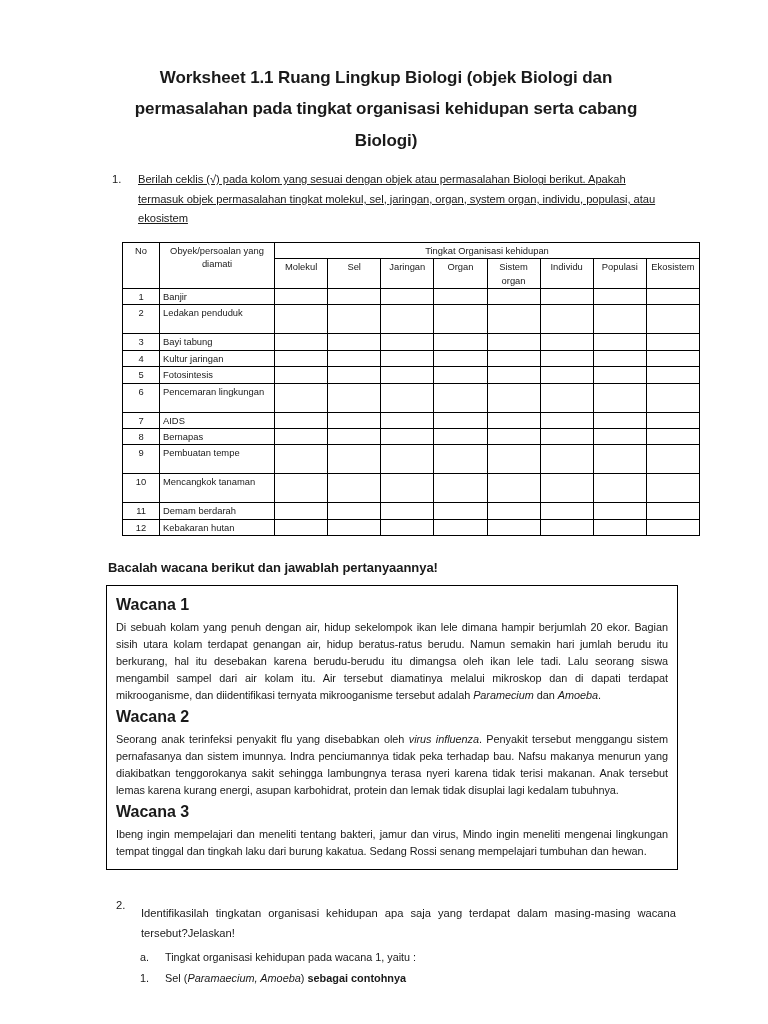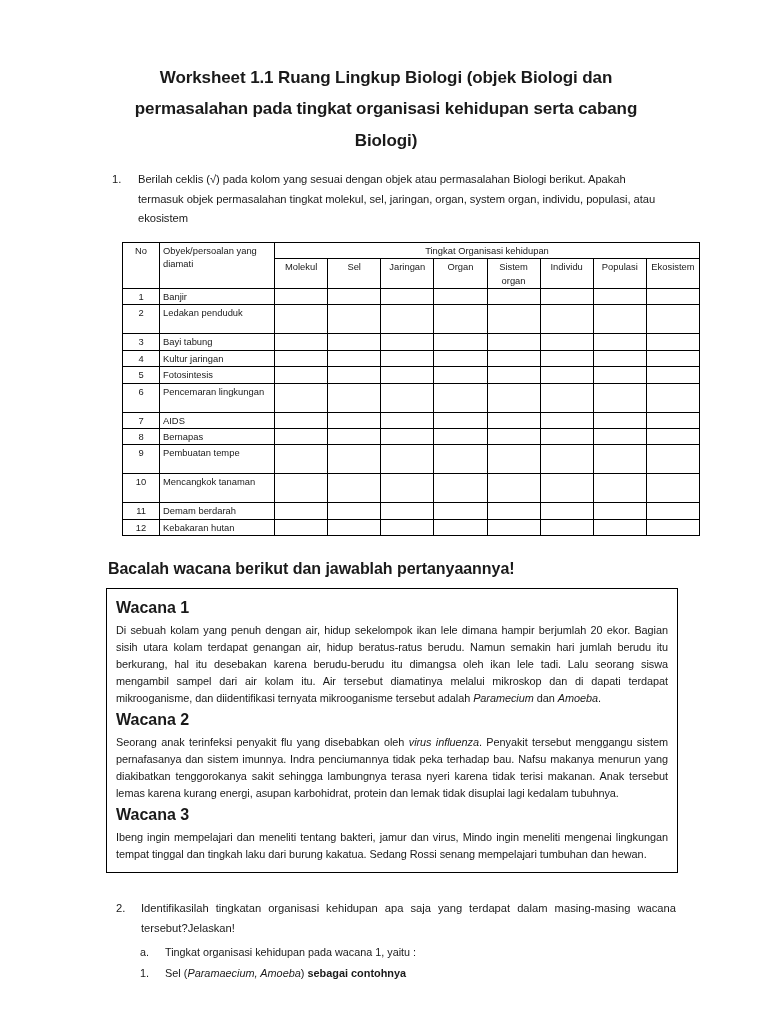--- a/index.html
+++ b/index.html
@@ -43,20 +43,21 @@
     line-height: 1.72;
   }
   .q1-num {
     width: 26px;
     flex: 0 0 26px;
     font-size: 11.2px;
   }
   .q1-text {
     flex: 1 1 auto;
     letter-spacing: -0.05px;
+    text-decoration: underline;
   }
 
   
   .tbl-wrap {
     padding: 14px 0 0 0;
     display: flex;
     justify-content: flex-start;
   }
   table.worksheet {
     border-collapse: collapse;
@@ -86,33 +87,33 @@
   th.h-group {
     text-align: center;
     padding: 2px 0 1px 0;
     margin-left: 28px;
   }
   th.h-sub {
     text-align: center;
     padding: 2px 1px;
   }
   th.h-obj {
-    text-align: left;
+    text-align: center;
     padding-left: 3px;
   }
   td.c-mark {
     height: 9px;
   }
   tr.row-tall td { height: 26px; }
   tr.row-short td { height: 12px; }
 
   
   .section-head {
     padding: 24px 0 0 108px;
-    font-size: 16px;
+    font-size: 13px;
     font-weight: bold;
     letter-spacing: -0.05px;
   }
 
   
   .wacana-box {
     margin: 10px 0 0 106px;
     width: 572px;
     box-sizing: border-box;
     border: 1px solid #000000;
@@ -134,21 +135,21 @@
   .wacana-body i { font-style: italic; }
 
   
   .q2-block {
     display: flex;
     padding: 26px 92px 0 116px;
     font-size: 11.2px;
     line-height: 1.78;
   }
   .q2-num { width: 25px; flex: 0 0 25px; }
-  .q2-text { flex: 1 1 auto; text-align: justify; }
+  .q2-text { flex: 1 1 auto; text-align: justify; margin-top: 8px; }
 
   .sub-a {
     display: flex;
     padding: 4px 92px 0 140px;
     font-size: 10.8px;
     line-height: 1.7;
   }
   .sub-a-num { width: 25px; flex: 0 0 25px; }
 
   .sub-1 {

